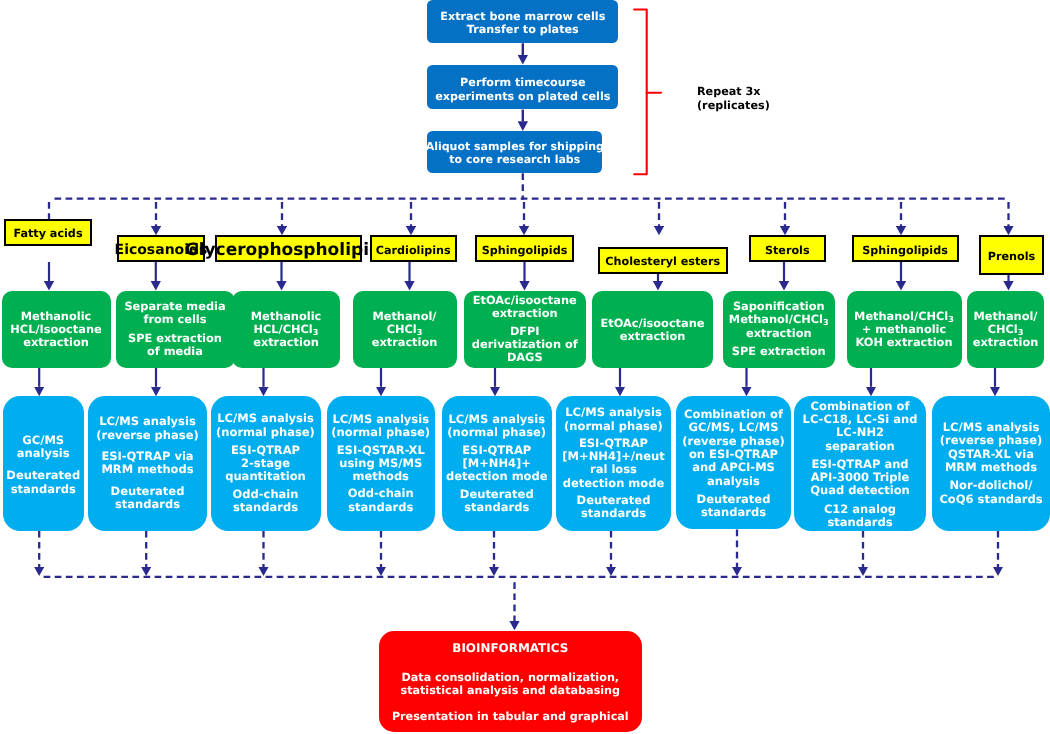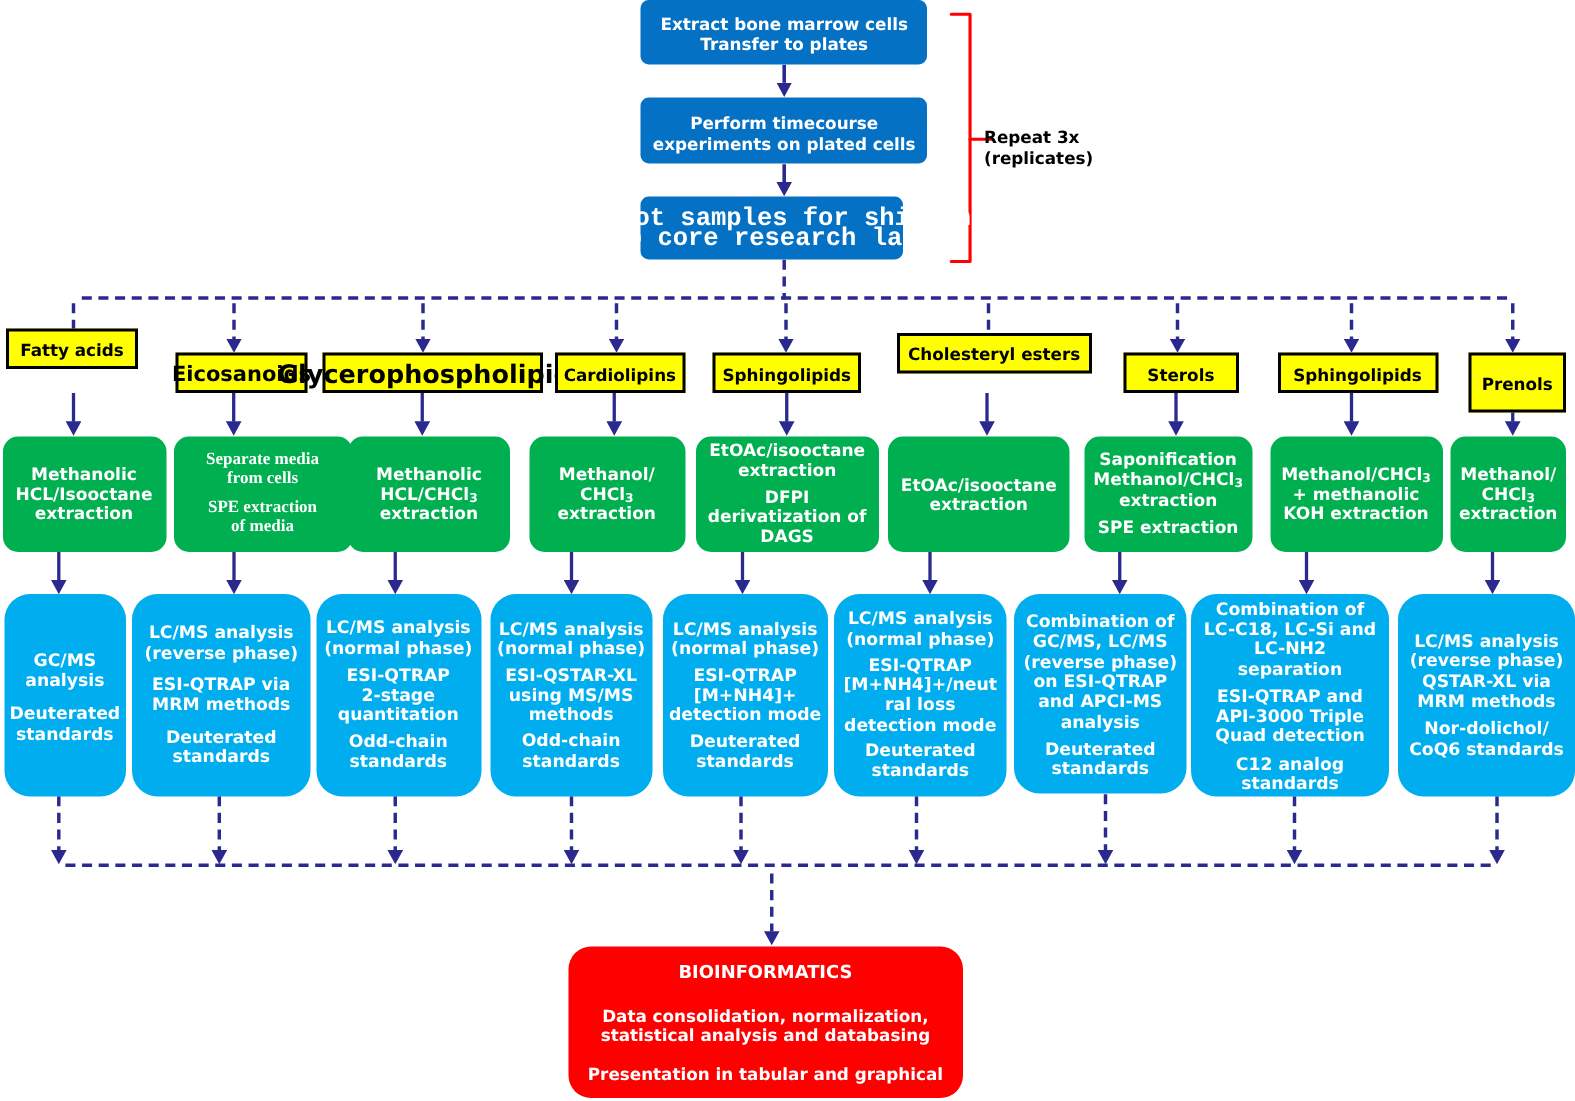--- a/index.html
+++ b/index.html
@@ -83,25 +83,25 @@
 <line x1="646.7" y1="92.8" x2="661.0" y2="92.8" stroke="#ff0000" stroke-width="2.1" stroke-linecap="round"></line>
 </svg>
 <div class="node blue" style="left:427.3px;top:65.0px;width:191.0px;height:44.0px;font-size:11.2px;line-height:13.3px;padding-top:5.2px;">
       <span class="ln">Perform timecourse</span>
       <span class="ln">experiments on plated cells</span>
     </div>
 <div class="node blue" style="left:427.3px;top:0.0px;width:191.0px;height:42.7px;font-size:11.2px;line-height:13.3px;padding-top:4.2px;">
       <span class="ln">Extract bone marrow cells</span>
       <span class="ln">Transfer to plates</span>
     </div>
-<div class="node blue" style="left:427.3px;top:130.5px;width:175px;height:42.5px;font-size:17px;line-height:13.3px;padding-top:3.2px;font-family:Liberation Mono, monospace;">
+<div class="node blue" style="left:427.3px;top:130.5px;width:175px;height:42.5px;font-size:11px;line-height:13.3px;padding-top:3.2px;">
       <span class="ln">Aliquot samples for shipping</span>
       <span class="ln">to core research labs</span>
     </div>
-<div class="brlabel" style="left:656px;top:85px;">
+<div class="brlabel" style="left:697px;top:85px;">
       <span class="ln">Repeat 3x</span>
       <span class="ln">(replicates)</span>
     </div>
 <div class="node yellow" style="left:4.0px;top:219px;width:88.0px;height:26.6px;font-size:11.2px;line-height:13.6px;padding-top:3.4px;">
       <span class="ln">Fatty acids</span>
     </div>
 <div class="node green" style="left:1.5px;top:290.5px;width:109.0px;height:77.0px;font-size:11.35px;line-height:13.1px;padding-top:1.2px;">
       <p class="para" style="">
         <span class="ln">Methanolic</span>
         <span class="ln">HCL/Isooctane</span>
@@ -114,21 +114,21 @@
         <span class="ln">analysis</span>
       </p>
       <p class="para" style="margin-top:9.2px;">
         <span class="ln">Deuterated</span>
         <span class="ln">standards</span>
       </p>
     </div>
 <div class="node yellow" style="left:117.0px;top:235.4px;width:88.0px;height:26.6px;font-size:14px;line-height:13.6px;padding-top:3.4px;">
       <span class="ln">Eicosanoids</span>
     </div>
-<div class="node green" style="left:115.5px;top:290.5px;width:119px;height:77.0px;font-size:11.35px;line-height:13.1px;padding-top:0.0px;font-family:Liberation Serif, serif;">
+<div class="node green" style="left:115.5px;top:290.5px;width:119px;height:77.0px;font-size:11.35px;line-height:13.1px;padding-top:0.0px;">
       <p class="para" style="">
         <span class="ln">Separate media</span>
         <span class="ln">from cells</span>
       </p>
       <p class="para" style="margin-top:5.0px;">
         <span class="ln">SPE extraction</span>
         <span class="ln">of media</span>
       </p>
     </div>
 <div class="node cyan" style="left:88.0px;top:396.2px;width:119.0px;height:134.6px;font-size:11.5px;line-height:13.3px;padding-top:0.0px;">
@@ -217,21 +217,21 @@
       <p class="para" style="margin-top:4.1px;">
         <span class="ln">ESI-QTRAP</span>
         <span class="ln">[M+NH4]+</span>
         <span class="ln">detection mode</span>
       </p>
       <p class="para" style="margin-top:4.1px;">
         <span class="ln">Deuterated</span>
         <span class="ln">standards</span>
       </p>
     </div>
-<div class="node yellow" style="left:597.5px;top:222px;width:130.5px;height:26.6px;font-size:11.2px;line-height:13.6px;padding-top:3.4px;">
+<div class="node yellow" style="left:597.5px;top:247px;width:130.5px;height:26.6px;font-size:11.2px;line-height:13.6px;padding-top:3.4px;">
       <span class="ln">Cholesteryl esters</span>
     </div>
 <div class="node green" style="left:592.0px;top:290.5px;width:121.0px;height:77.0px;font-size:11.35px;line-height:13.1px;padding-top:1.2px;">
       <p class="para" style="">
         <span class="ln">EtOAc/isooctane</span>
         <span class="ln">extraction</span>
       </p>
     </div>
 <div class="node cyan" style="left:556.0px;top:396.2px;width:115.0px;height:134.6px;font-size:11.5px;line-height:13.3px;padding-top:0.0px;">
       <p class="para" style="">

